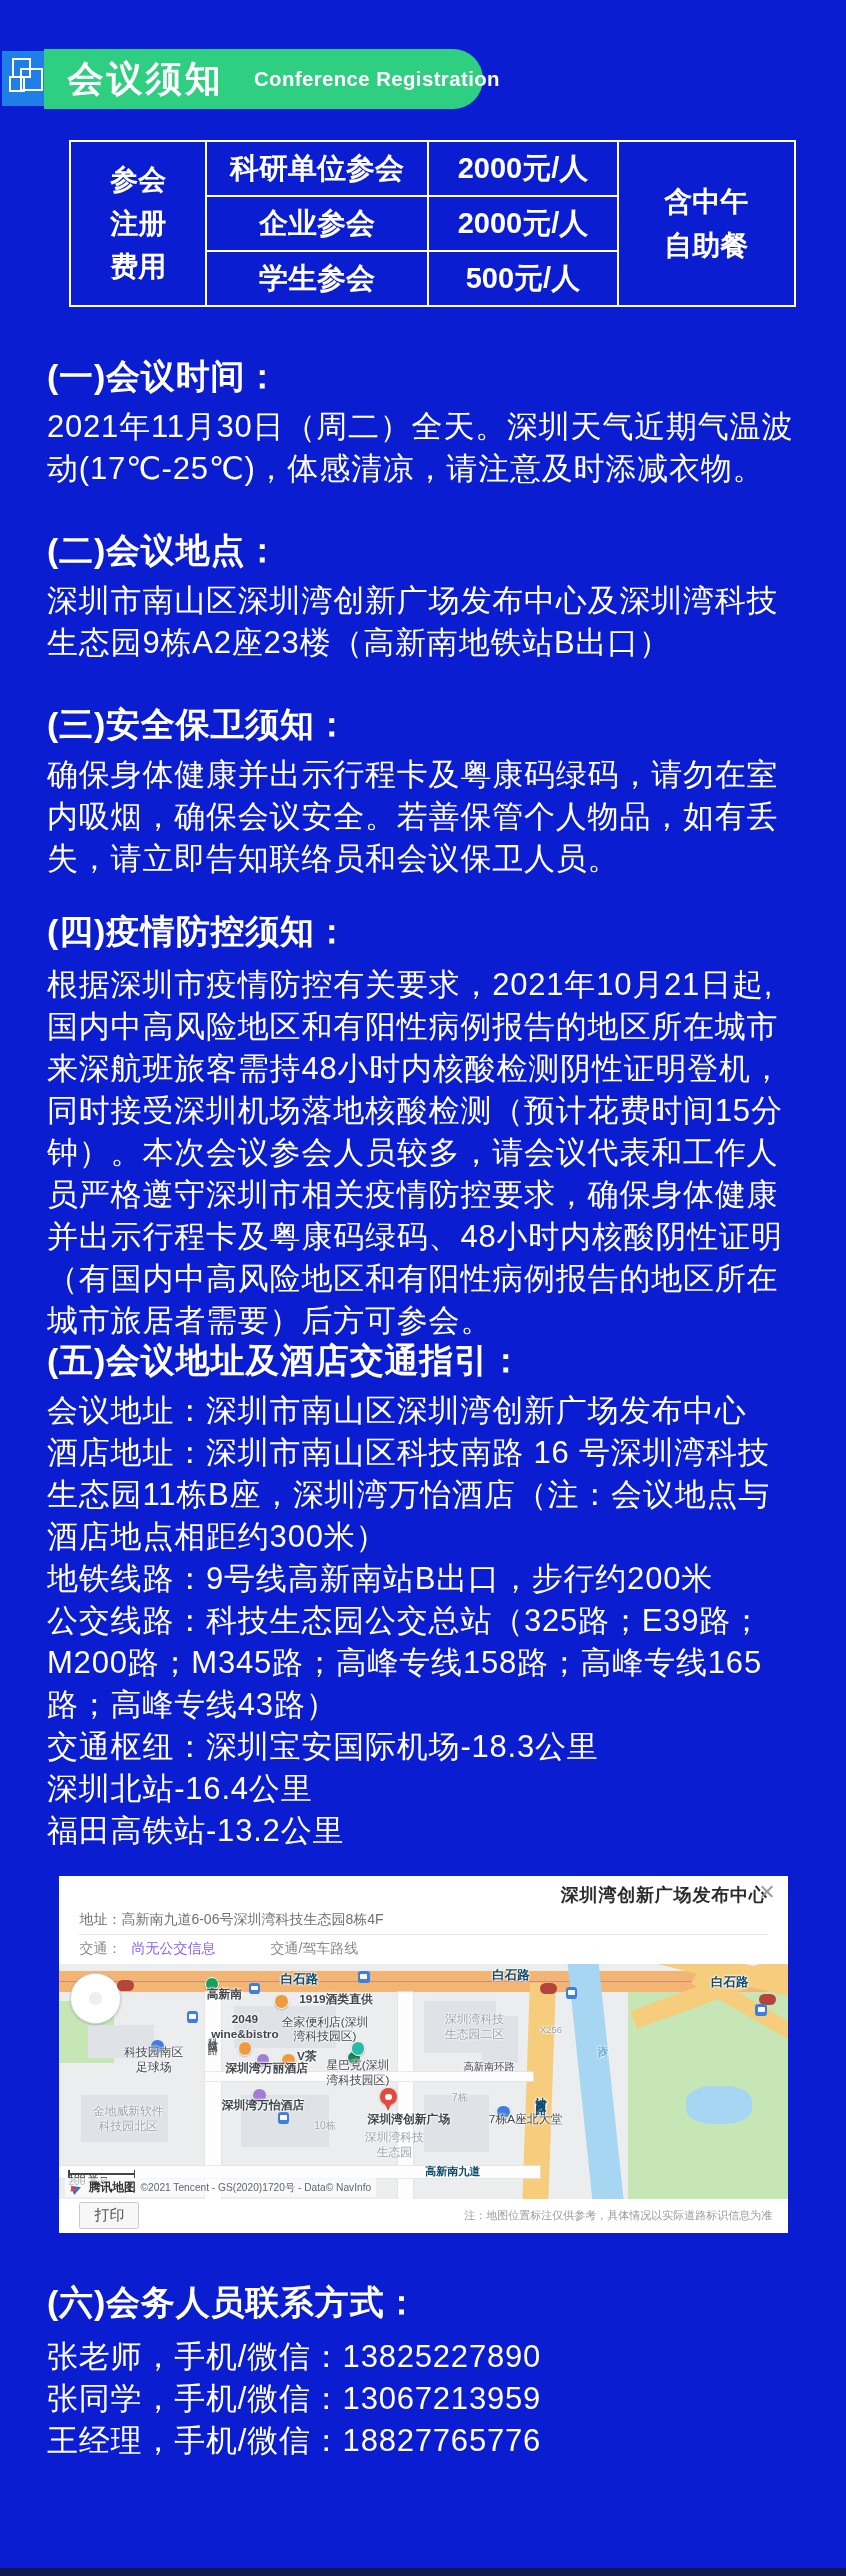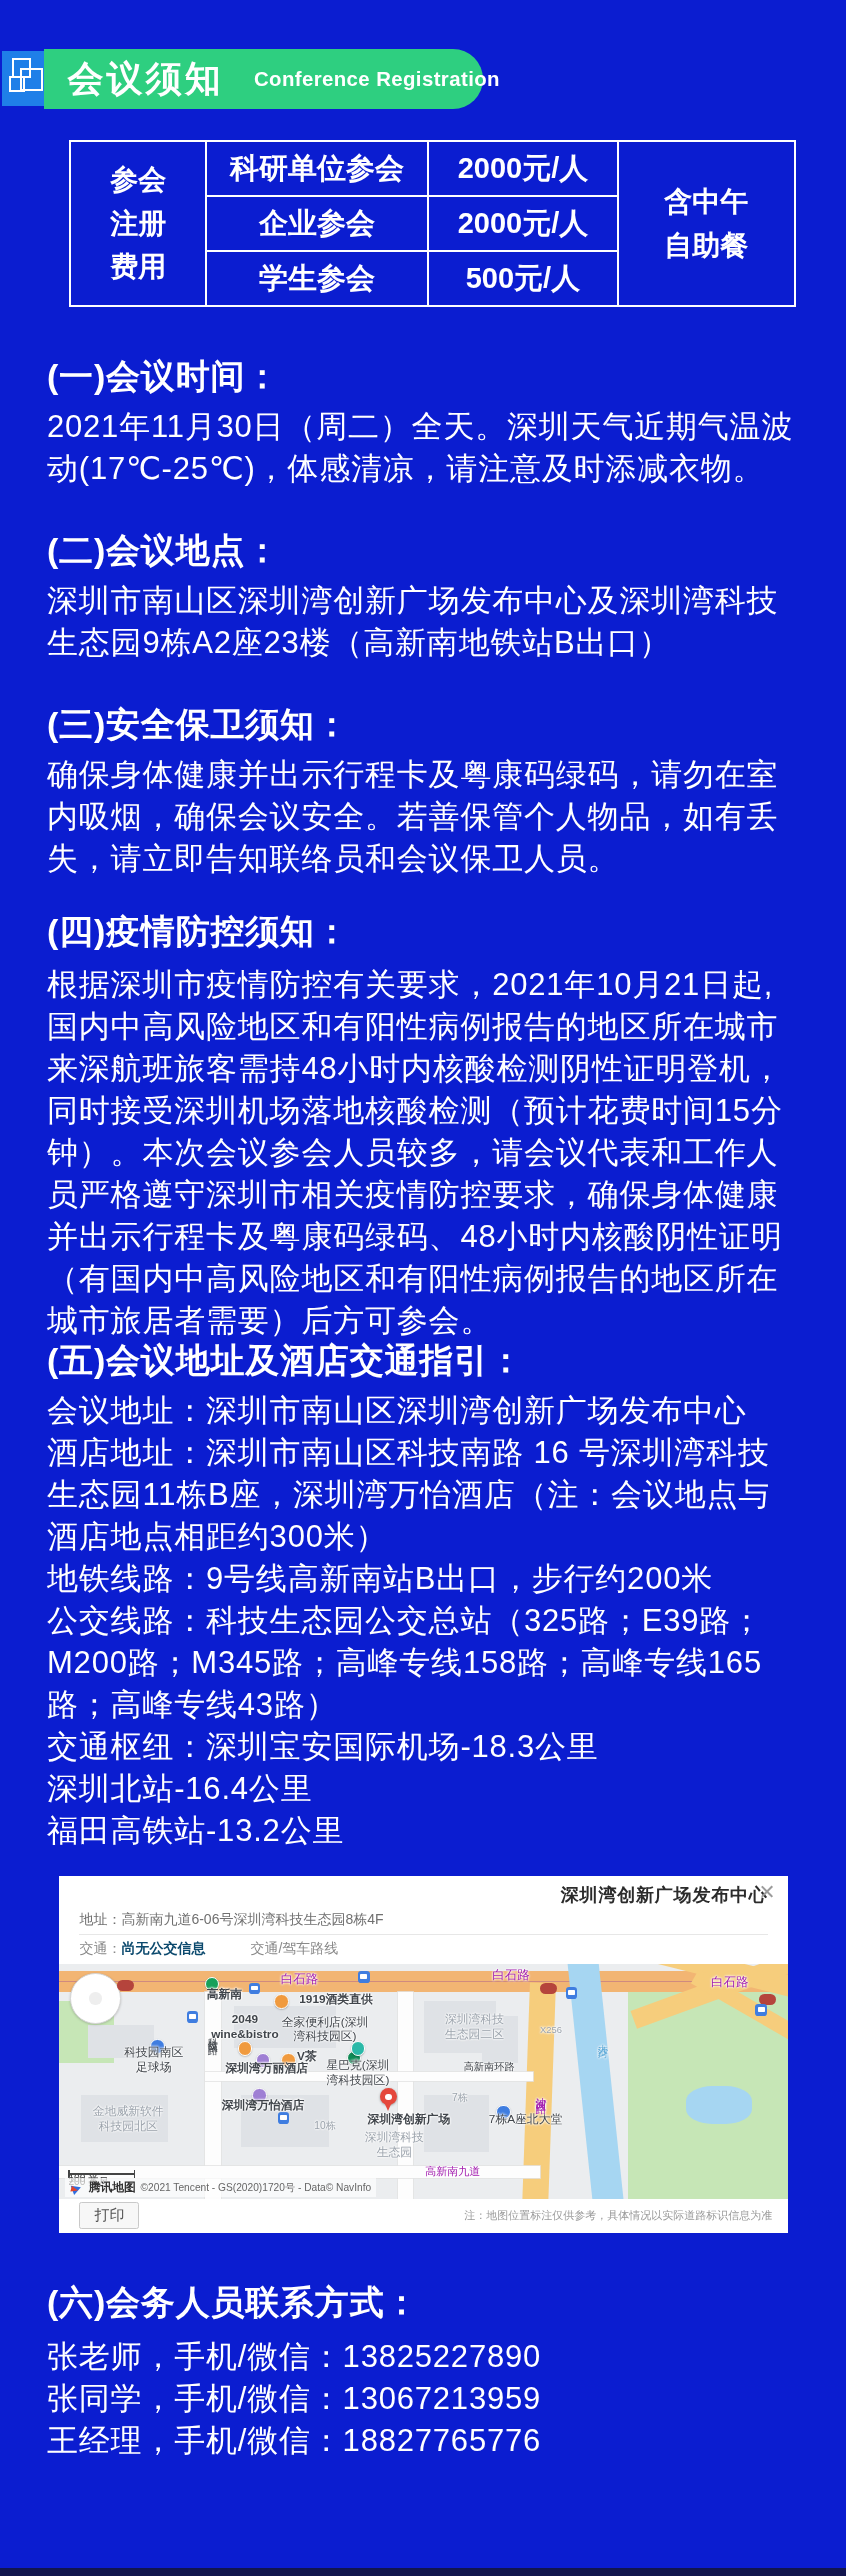--- a/index.html
+++ b/index.html
@@ -36,22 +36,22 @@
   .sec h2{margin:0;font-size:34px;font-weight:bold;letter-spacing:0.8px;}
   .sec p{margin:0;font-size:31px;line-height:42px;letter-spacing:0.8px;white-space:pre-line;}
   .sec p + p{margin-top:0;}
   .contacts p{line-height:42px;}
   
   .card{position:absolute;left:59px;top:1876px;width:729px;background:#fff;color:#333;}
   .card-head{padding:9.4px 20.4px 0 20.4px;position:relative;}
   .card-title{font-size:18px;line-height:20.4px;color:#2b2b2b;font-weight:bold;letter-spacing:0.8px;text-align:right;}
   .card-addr{font-size:14px;line-height:16.5px;color:#707070;margin-top:5.5px;}
   .card-div{height:0.8px;background:#e7e7e7;margin-top:6.3px;}
-  .card-transit{font-size:14px;line-height:16.5px;color:#8a8a8a;margin-top:5.5px;padding-bottom:7px;display:flex;gap:0;}
-  .t-status{color:#0c4a6e;font-weight:bold;}
+  .card-transit{font-size:14px;line-height:16.5px;color:#8a8a8a;margin-top:5.5px;padding-bottom:7px;display:flex;gap:10px;}
+  .t-status{color:#8b5cf6;font-weight:normal;}
   .t-link{margin-left:45px;color:#8a8a8a;}
   .card-close{position:absolute;right:12.5px;top:6.3px;font-size:20.4px;color:#9b9b9b;line-height:20.4px;}
   
   .map{position:relative;width:729px;height:235px;background:#ebedef;overflow:hidden;}
   .map *{position:absolute;}
   .bld{background:#dfe2e6;}
   .park{background:#c6e6b6;}
   .pond{background:#a6d6f2;border-radius:40%;}
   .yroad{background:#f6cd7c;}
   .main-road{left:0;top:3%;width:100%;height:9%;background:#f2b573;}
@@ -67,21 +67,21 @@
   .badge-red{width:17px;height:11px;border-radius:5.5px;background:#b5443c;}
   .mlabel{
     font-size:11.8px;color:#40454b;white-space:pre-line;text-align:center;line-height:1.25;
     transform:translate(-50%,-50%);
     text-shadow:0 0 2.4px #fff,0 0 2.4px #fff,0 0 2.4px #fff;
   }
   .bold{font-weight:bold;}
   .gray{color:#9aa2ab;}
   .bluetxt{color:#5aa7d6;}
   .vert{writing-mode:vertical-rl;letter-spacing:2.4px;}
-  .roadname{font-weight:normal;color:#a21caf;font-size:12.5px;}
+  .roadname{font-weight:bold;color:#0c4a6e;font-size:12.5px;}
   
   .compass{left:11px;top:9.4px;width:49px;height:49px;border-radius:50%;background:#fff;border:0.8px solid #d5d5d5;box-shadow:0 0.8px 2.4px rgba(0,0,0,.2);}
   .compass i{position:absolute;width:0;height:0;border:4.7px solid transparent;}
   .cp-n{left:19.6px;top:4.7px;border-bottom-color:#8a8a8a;border-top-width:0;}
   .cp-s{left:19.6px;bottom:4.7px;border-top-color:#8a8a8a;border-bottom-width:0;}
   .cp-w{left:4.7px;top:19.6px;border-right-color:#8a8a8a;border-left-width:0;}
   .cp-e{right:4.7px;top:19.6px;border-left-color:#8a8a8a;border-right-width:0;}
   .cp-c{left:18px;top:18px;width:12.5px;height:12.5px;border-radius:50%;background:#eee;}
   
   .pin{left:44%;top:53%;width:17px;height:17px;background:#e5483c;border-radius:50%;box-shadow:0 0.8px 2.4px rgba(0,0,0,.35);}

